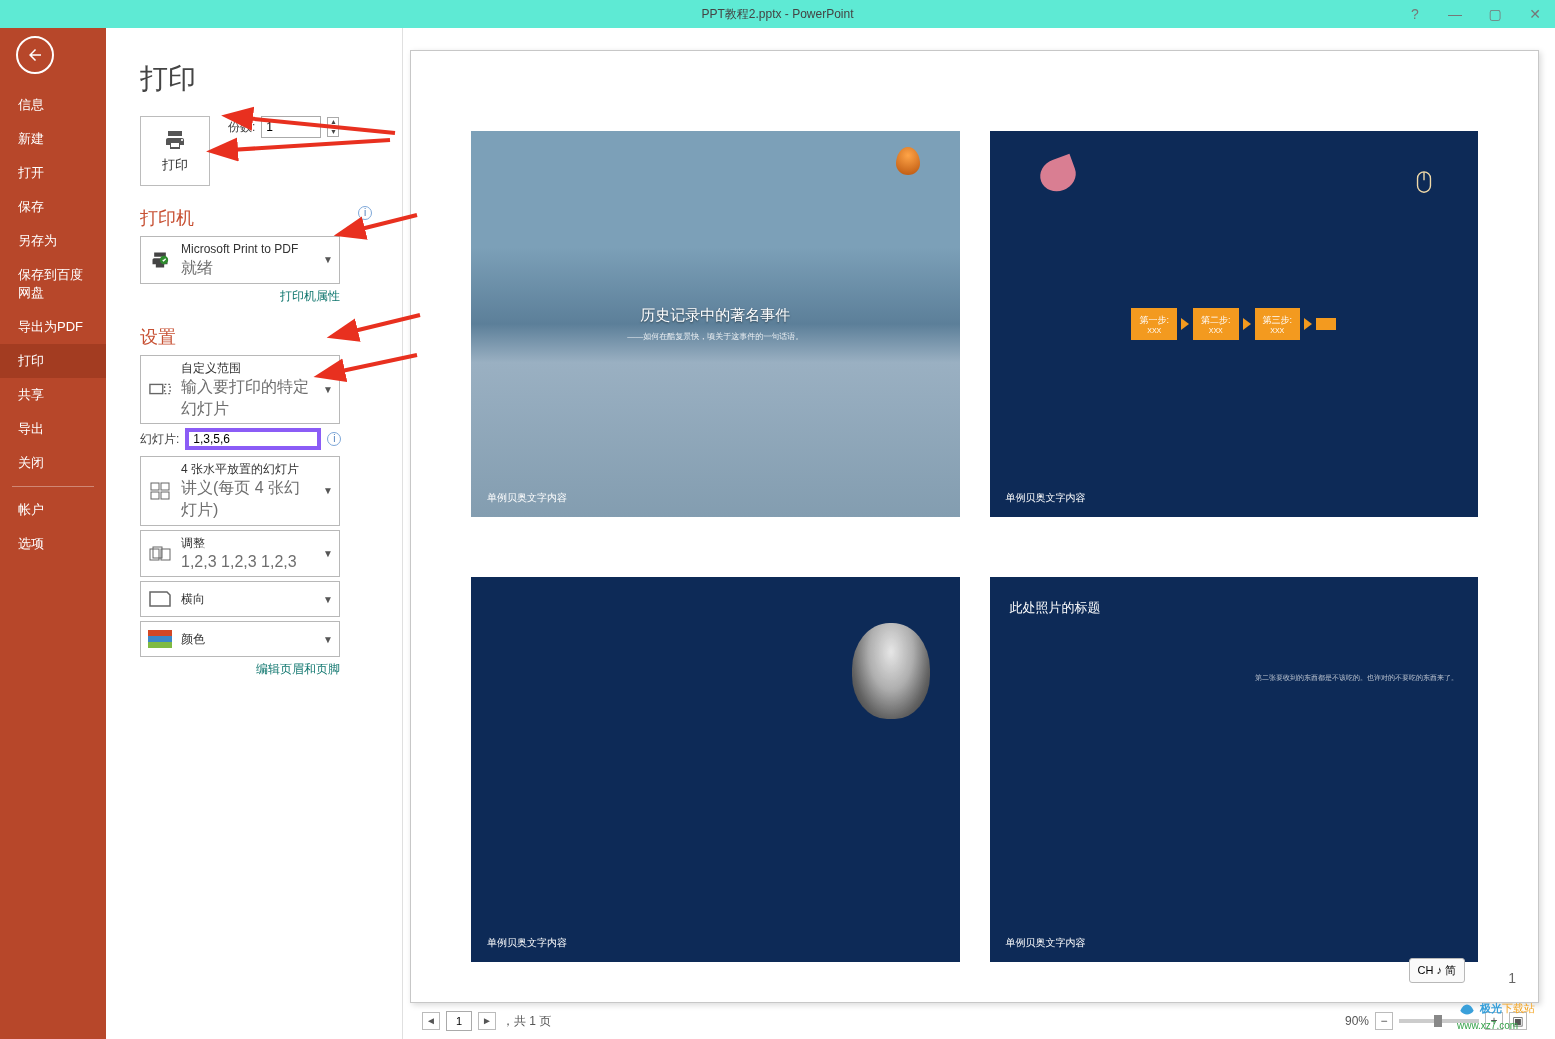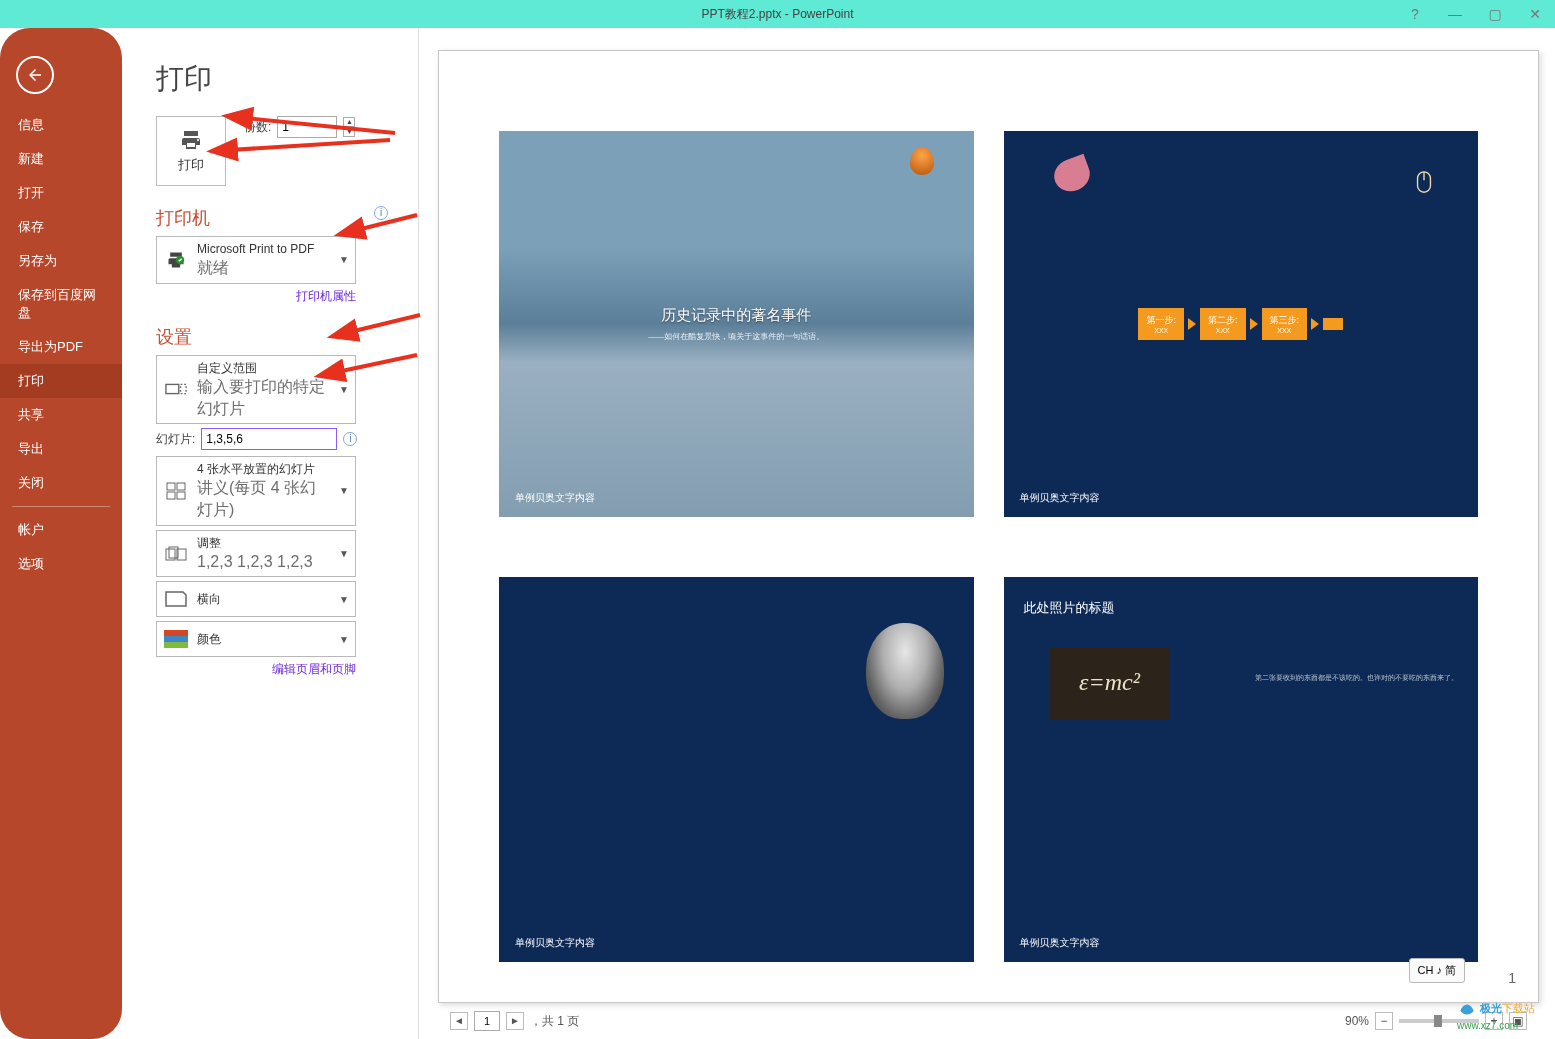--- a/index.html
+++ b/index.html
@@ -6,21 +6,21 @@
 body { background: #fff; width: 1555px; height: 1039px; overflow: hidden; position: relative; }
 
 .titlebar { height: 28px; background: #5eead4; display: flex; align-items: center; position: relative; font-size: 12px; color: #444; }
 .titlebar .title { position: absolute; left: 50%; transform: translateX(-50%); }
 .titlebar .winbtns { position: absolute; right: 0; display: flex; }
 .titlebar .winbtns .wb { width: 40px; height: 28px; display: flex; align-items: center; justify-content: center; font-size: 14px; color: #777; cursor: pointer; }
 .login { position: absolute; right: 8px; top: 30px; font-size: 12px; color: #666; }
 
 .main { display: flex; height: calc(100% - 28px); }
 
-.sidebar { width: 122px; background: #b7472a; color: #fff; padding-top: 22px; position: relative; border-radius: 30px; }
+.sidebar { width: 106px; background: #b7472a; color: #fff; padding-top: 2px; position: relative; }
 .back-btn { width: 38px; height: 38px; border: 2px solid #fff; border-radius: 50%; margin: 6px 0 14px 16px; display: flex; align-items: center; justify-content: center; cursor: pointer; }
 .back-btn svg { fill: #fff; }
 .nav-item { padding: 8px 18px; font-size: 13px; cursor: pointer; }
 .nav-item.active { background: #a33c21; }
 .nav-sep { height: 1px; background: rgba(255,255,255,.35); margin: 6px 12px; }
 
 .content { flex: 1; display: flex; padding: 0; position: relative; background: #fff; }
 
 .printpanel { width: 296px; padding: 10px 30px 0 34px; }
 .page-title { font-size: 28px; color: #444; font-weight: 300; margin: 22px 0 18px; }
@@ -33,32 +33,32 @@
 .spin div { width: 12px; height: 10px; border: 1px solid #aaa; font-size: 7px; line-height: 8px; text-align: center; cursor: pointer; }
 
 .section-h { font-size: 18px; color: #c75033; font-weight: 400; margin: 20px 0 6px; }
 .info-i { float: right; width: 14px; height: 14px; border: 1px solid #7da7d9; border-radius: 50%; font-size: 10px; color: #4a7dbb; text-align: center; line-height: 12px; }
 
 .combo { width: 200px; border: 1px solid #b8b8b8; background: #fff; display: flex; align-items: center; padding: 4px 6px; gap: 8px; cursor: pointer; margin-bottom: 4px; position: relative; }
 .combo .ico { width: 26px; height: 26px; flex-shrink: 0; display: flex; align-items: center; justify-content: center; }
 .combo .txt { flex: 1; font-size: 12px; color: #333; line-height: 1.35; }
 .combo .txt .t2 { color: #6e6e6e; font-size: 16px; }
 .combo .dd { font-size: 10px; color: #555; }
-.link { text-align: right; width: 200px; font-size: 12px; color: #6d28d9; cursor: pointer; margin-bottom: 6px; }
+.link { text-align: right; width: 200px; font-size: 12px; color: #0f766e; cursor: pointer; margin-bottom: 6px; }
 
 .slidesrow { display: flex; align-items: center; gap: 6px; font-size: 12px; color: #444; margin: 4px 0 6px; }
-.slidesrow input { width: 136px; height: 22px; border: 1px solid #8b5cf6; padding: 0 4px; font-size: 12px; }
+.slidesrow input { width: 136px; height: 22px; border: 4px solid #8b5cf6; padding: 0 4px; font-size: 12px; }
 
 .color-sw { width: 24px; height: 18px; display: flex; flex-direction: column; }
 .color-sw div { flex: 1; }
 .color-sw div:nth-child(1){background:#d24726;}
 .color-sw div:nth-child(2){background:#3b87c8;}
 .color-sw div:nth-child(3){background:#7fba42;}
 
-.preview { flex: 1; border-left: 1px solid #e0e0e0; display: flex; flex-direction: column; background: #fff; padding: 22px 16px 0 19px; position: relative; }
+.preview { flex: 1; border-left: 1px solid #e0e0e0; display: flex; flex-direction: column; background: #fff; padding: 22px 16px 0 7px; position: relative; }
 .sheet { border: 1px solid #c7c7c7; box-shadow: 2px 2px 6px rgba(0,0,0,.15); background: #fff; flex: 1; padding: 80px 60px 40px; position: relative; display: grid; grid-template-columns: 1fr 1fr; grid-template-rows: 1fr 1fr; gap: 60px 30px; }
 .page-num { position: absolute; right: 22px; bottom: 16px; font-size: 14px; color: #666; }
 
 .slide { background: #0d2a57; color: #fff; position: relative; overflow: hidden; }
 .slide .cap { position: absolute; left: 16px; bottom: 12px; font-size: 10px; }
 .slide1 { background: linear-gradient(#7ca0b8 30%, #5c7f99 50%, #9ab0c2 60%, #839db0); display: flex; align-items: center; justify-content: center; }
 .slide1 .center { text-align: center; }
 .slide1 .ttl { font-size: 15px; text-shadow: 0 1px 2px rgba(0,0,0,.5); }
 .slide1 .sub { font-size: 8px; opacity: .85; margin-top: 6px; }
 .badge { position: absolute; right: 40px; top: 16px; width: 24px; height: 28px; background: radial-gradient(circle at 50% 30%, #ffa447, #b8530c); border-radius: 50% 50% 50% 50% / 60% 60% 40% 40%; }
@@ -283,21 +283,20 @@
             <div class="arr"></div>
           <div class="step" style="min-width:20px"></div>
           <div class="cap">单例贝奥文字内容</div>
         </div>
         <div class="slide slide3">
           <div class="einstein"></div>
           <div class="cap">单例贝奥文字内容</div>
         </div>
         <div class="slide slide4">
           <div class="ttl4">此处照片的标题</div>
-          <div class="emc">ε=mc²</div>
           <div class="stxt">第二张要收到的东西都是不该吃的。也许对的不要吃的东西来了。</div>
           <div class="cap">单例贝奥文字内容</div>
         </div>
         <div class="page-num">1</div>
       </div>
 
       <div class="footer">
         <div class="navb">◄</div>
         <input class="pgn" value="1" style="">
         <div class="navb">►</div>

